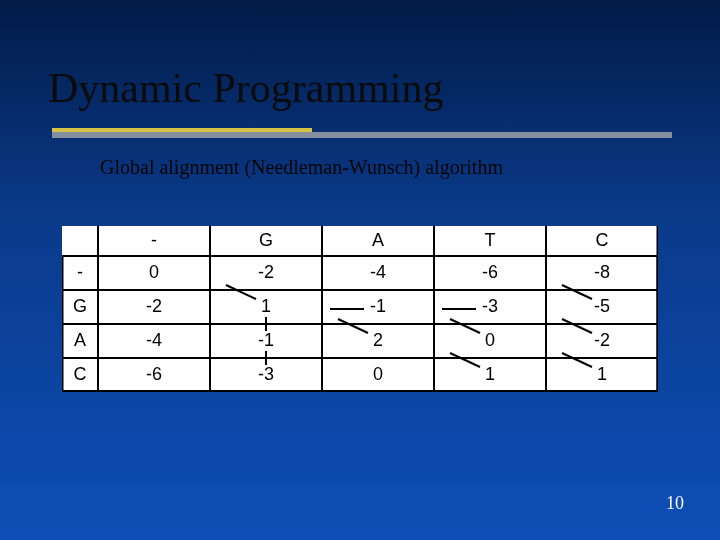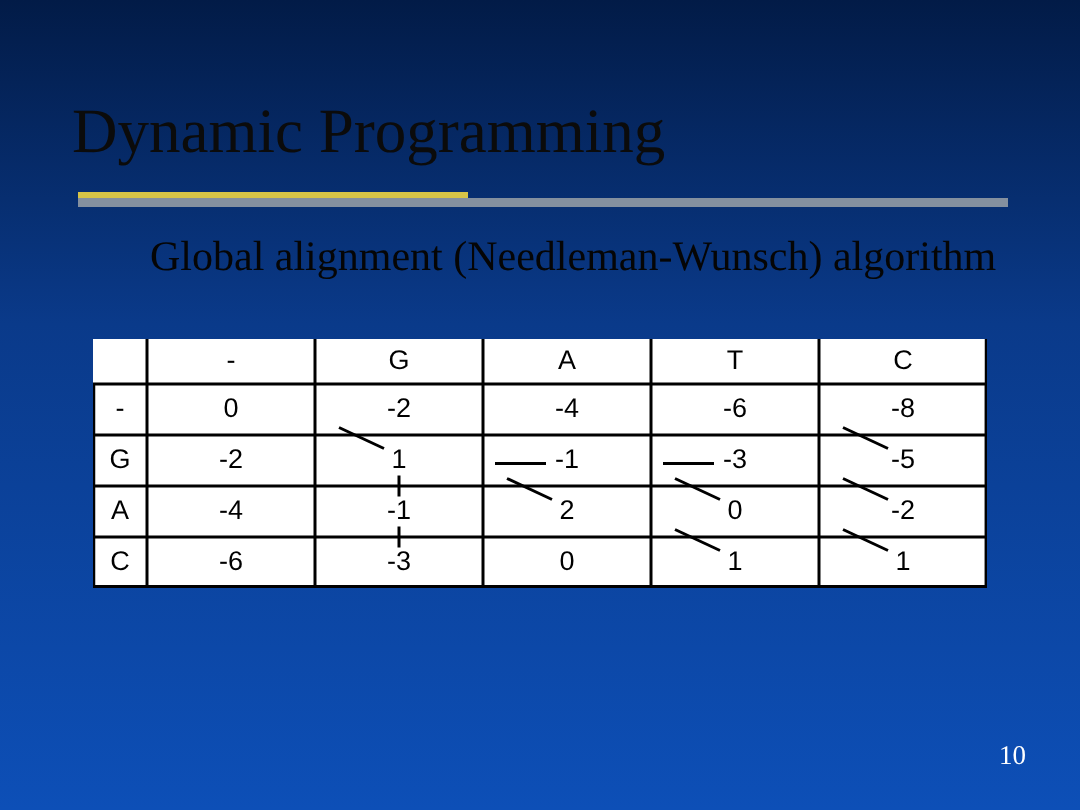--- a/index.html
+++ b/index.html
@@ -23,21 +23,21 @@
     left: 48px;
     font-size: 42px;
     color: #0b0b0b;
     font-weight: 400;
     font-family: Liberation Serif, serif;
   }
   .subtitle {
     position: absolute;
     top: 156px;
     left: 100px;
-    font-size: 28px;
+    font-size: 20px;
     color: #050505;
   }
   .yellow-bar {
     position: absolute;
     top: 128px;
     left: 52px;
     width: 260px;
     height: 4px;
     background: #d7c447;
   }

